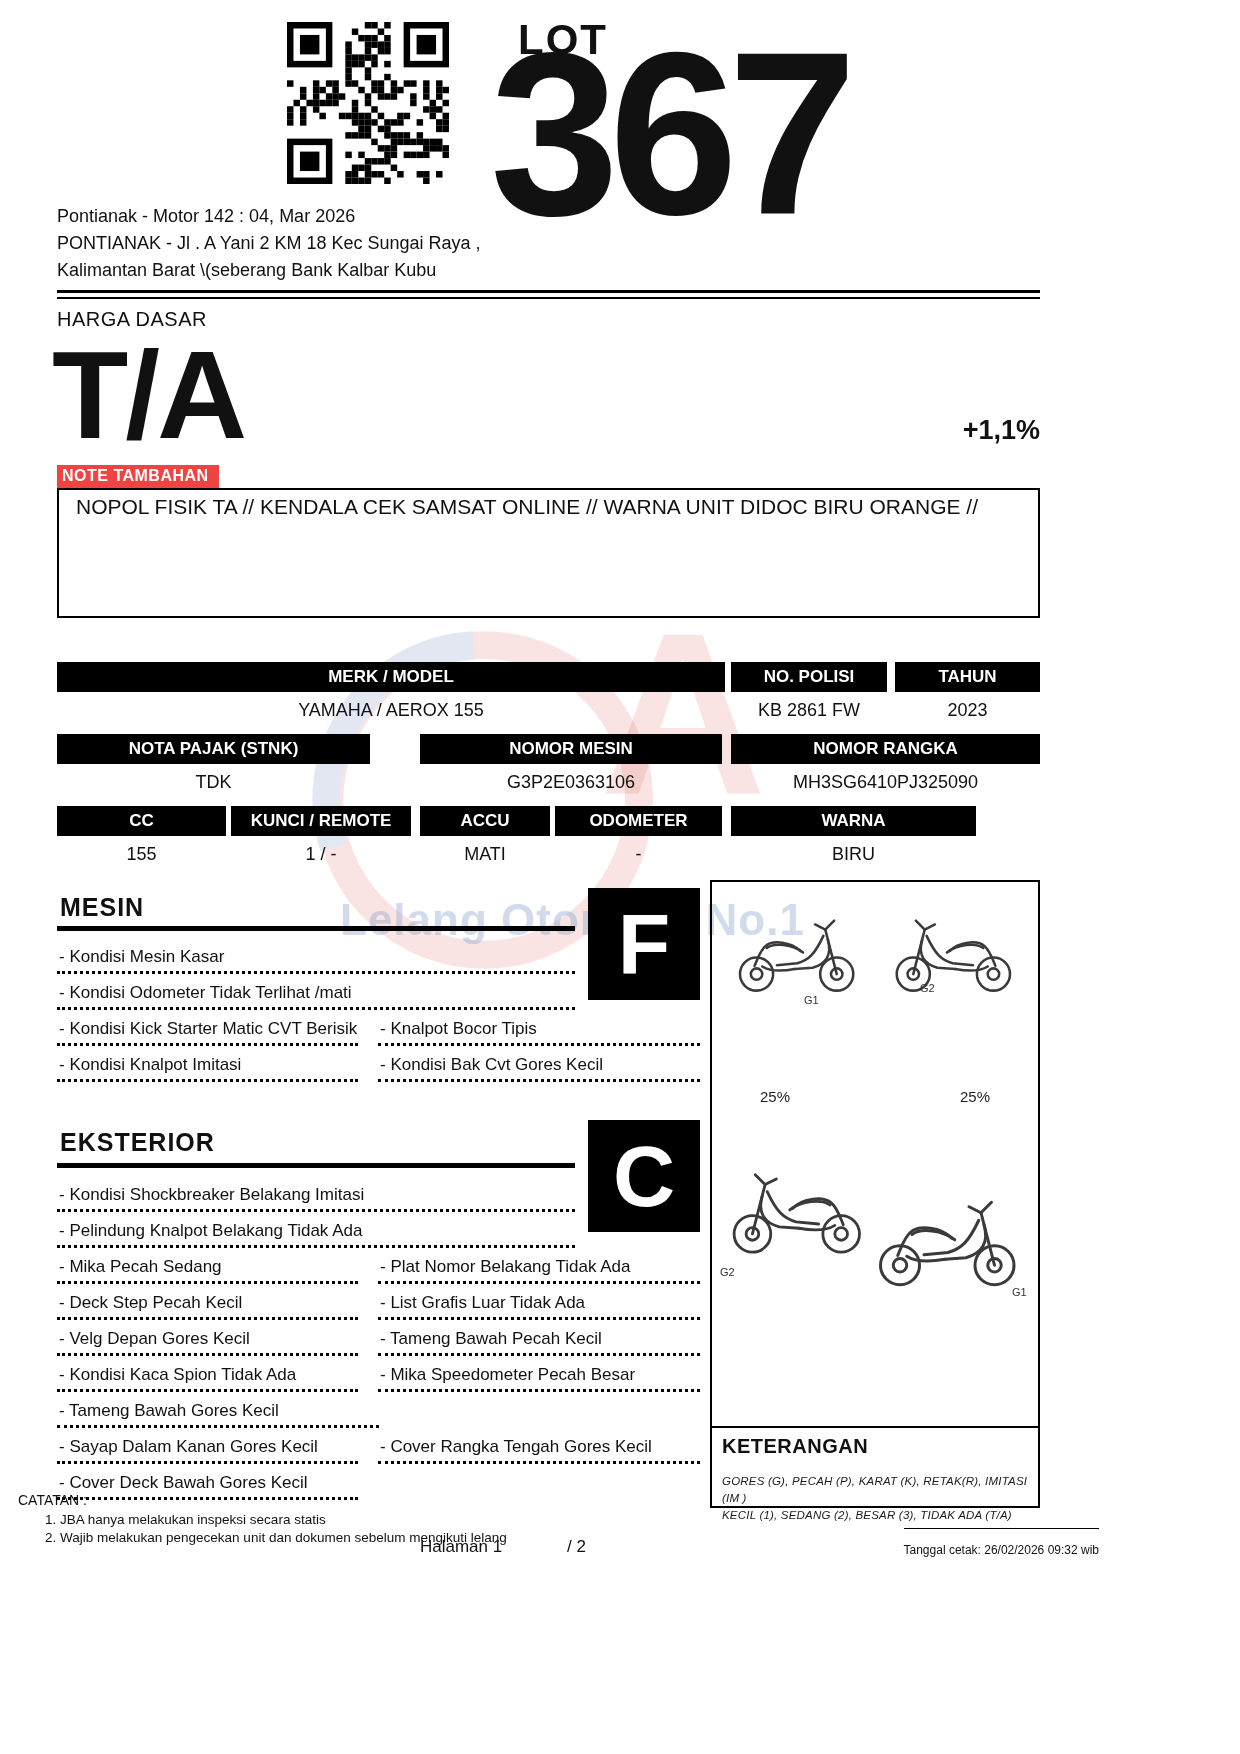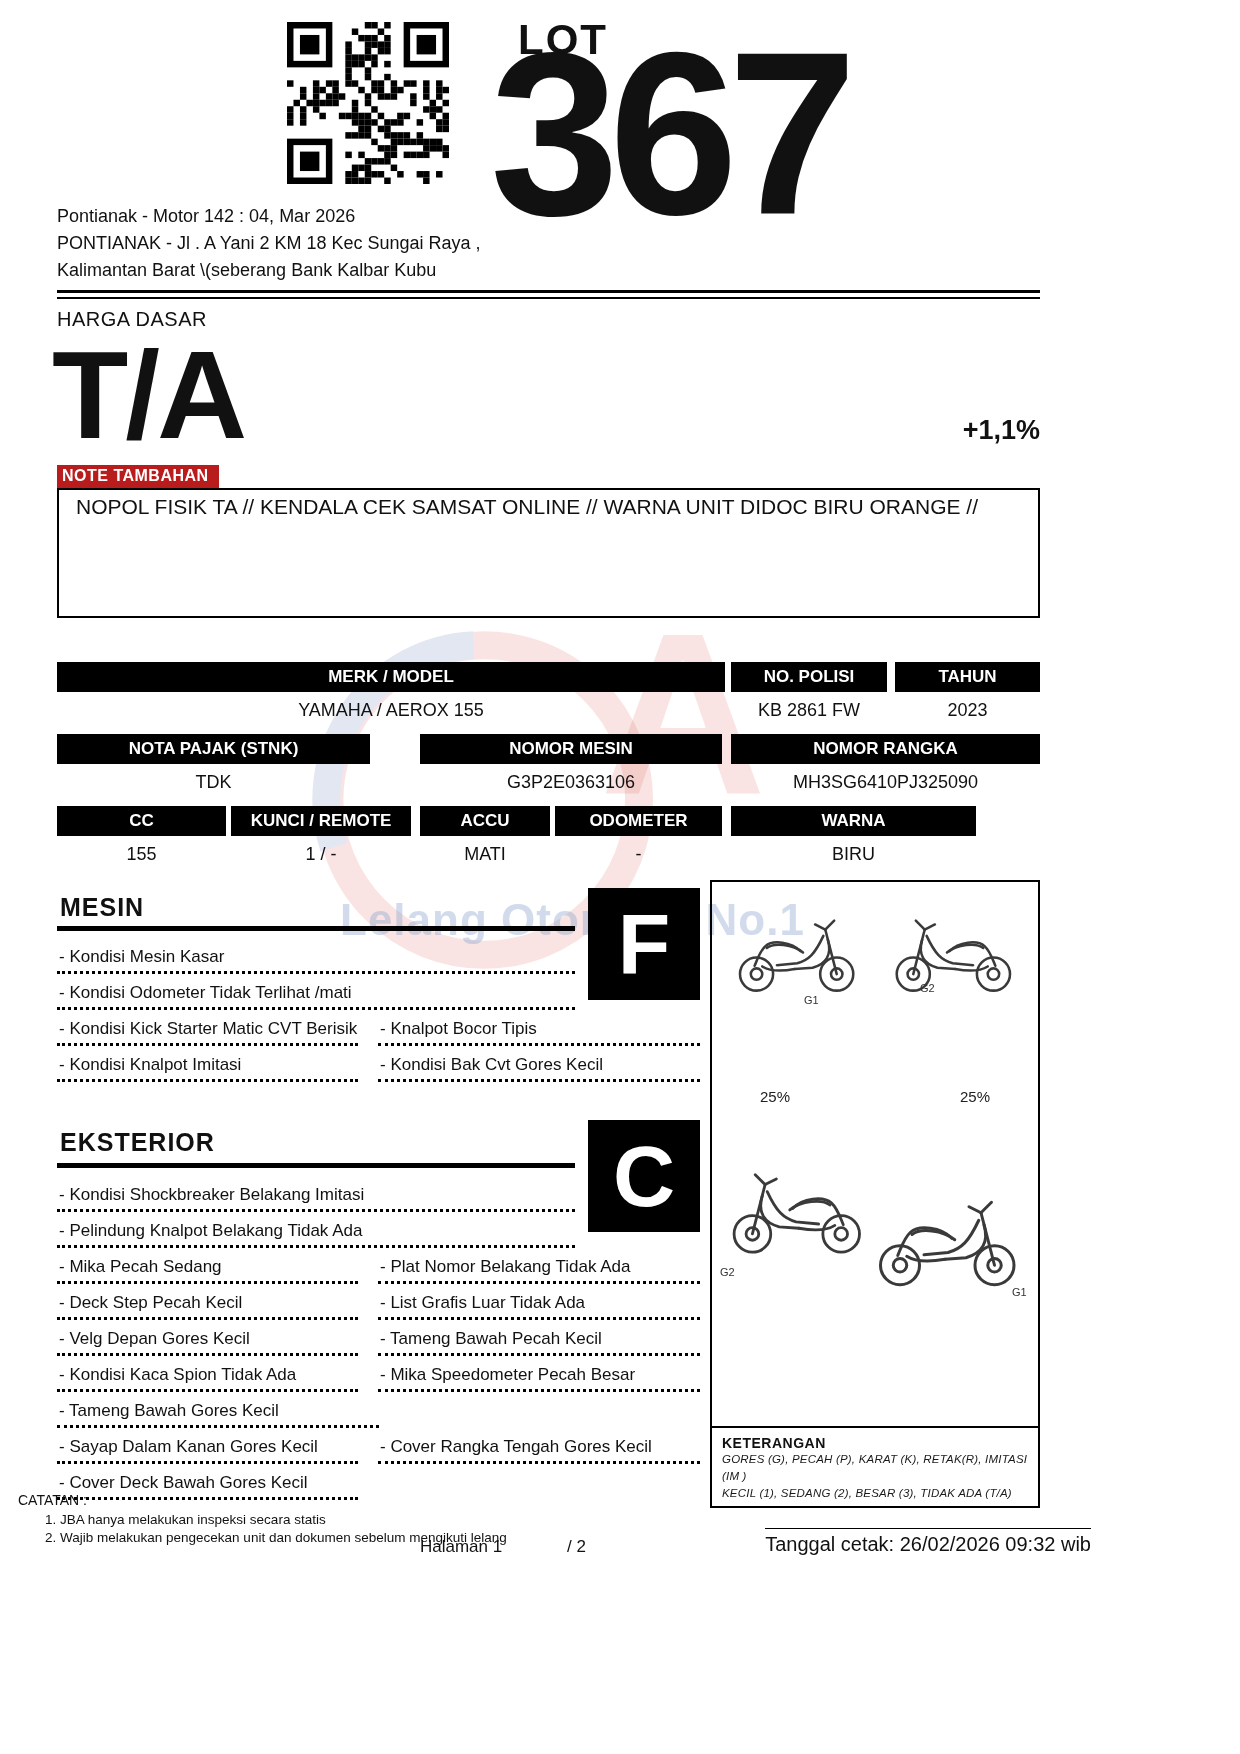--- a/index.html
+++ b/index.html
@@ -16,21 +16,21 @@
   .qr{position:absolute;left:287px;top:22px;width:162px;height:162px;}
   .lot-label{position:absolute;left:518px;top:16px;font-size:42px;font-weight:bold;letter-spacing:2px;}
   .lot-number{position:absolute;left:490px;top:18px;font-size:232px;font-weight:bold;letter-spacing:-10px;line-height:1;}
   .event{position:absolute;left:57px;top:203px;font-size:18px;line-height:27px;}
   .rule-double{position:absolute;left:57px;top:290px;width:983px;height:4px;border-top:3px solid #000;border-bottom:2px solid #000;}
 
   .harga-label{position:absolute;left:57px;top:308px;font-size:20px;letter-spacing:.5px;}
   .harga-value{position:absolute;left:52px;top:332px;font-size:125px;font-weight:bold;letter-spacing:-3px;line-height:1;}
   .increment{position:absolute;right:200px;top:415px;font-size:27px;font-weight:bold;}
 
-  .note-label{position:absolute;left:57px;top:465px;background:#b91c1c;color:#fff;font-weight:bold;
+  .note-label{position:absolute;left:57px;top:465px;background:#ef4444;color:#fff;font-weight:bold;
               font-size:16px;padding:2px 10px 3px 5px;letter-spacing:.5px;}
   .note-box{position:absolute;left:57px;top:488px;width:979px;height:126px;border:2px solid #000;}
   .note-text{padding:5px 17px;font-size:21px;}
 
   
   .spec{position:absolute;left:57px;top:662px;width:983px;height:212px;}
   .h{position:absolute;background:#000;color:#fff;font-weight:bold;font-size:17px;
      text-align:center;height:30px;line-height:30px;}
   .v{position:absolute;font-size:18px;text-align:center;height:34px;line-height:34px;}
   .c-merk{left:0;width:668px;}      .c-pol{left:674px;width:156px;}  .c-thn{left:838px;width:145px;}
@@ -48,33 +48,33 @@
   .dmg-row{display:flex;gap:20px;}
   .dmg-cell{box-sizing:border-box;width:301px;padding:9px 0 4px 2px;border-bottom:3px dotted #000;
             font-size:17px;white-space:nowrap;}
   .dmg-cell.wide{width:518px;}
   .dmg-cell.right{width:322px;}
 
   
   .diagram-box{position:absolute;left:710px;top:880px;width:330px;height:548px;border:2px solid #000;box-sizing:border-box;}
   .legend-box{position:absolute;left:710px;top:1428px;width:330px;height:80px;border:2px solid #000;border-top:none;
               box-sizing:border-box;padding:7px 10px 0 10px;}
-  .legend-title{font-size:14px;font-weight:bold;letter-spacing:.5px;margin-bottom:0;}
+  .legend-title{font-size:20px;font-weight:bold;letter-spacing:.5px;margin-bottom:15px;}
   .legend-line{font-size:11.5px;line-height:17px;color:#1a1a1a;letter-spacing:.2px;font-style:italic;}
   .scooter{position:absolute;}
   .flip{transform:scaleX(-1);}
   .pct{position:absolute;font-size:15px;color:#222;}
   .glab{position:absolute;font-size:11px;color:#333;}
 
   
   .catatan{position:absolute;left:18px;top:1492px;font-size:14px;}
   .catatan-items{margin-left:27px;font-size:13.5px;line-height:18px;margin-top:3px;}
   .page-num{position:absolute;left:420px;top:1537px;font-size:17px;}
   .page-total{position:absolute;left:567px;top:1537px;font-size:17px;}
-  .printed{position:absolute;right:149px;top:1528px;font-size:20px;border-top:1.5px solid #000;padding-top:4px;}
+  .printed{position:absolute;right:141px;top:1528px;font-size:12px;border-top:1.5px solid #000;padding-top:14px;}
 </style>
 </head>
 <body>
 
 <div class="page">
 
   <div class="wm wm-logo">
     <svg width="430" height="430" viewBox="0 0 200 200">
       <circle cx="95" cy="100" r="72" fill="none" stroke="#d23a2e" stroke-width="13"></circle>
       <path d="M25 122 A72 72 0 0 1 90 28" fill="none" stroke="#2b4ea2" stroke-width="13"></path>

